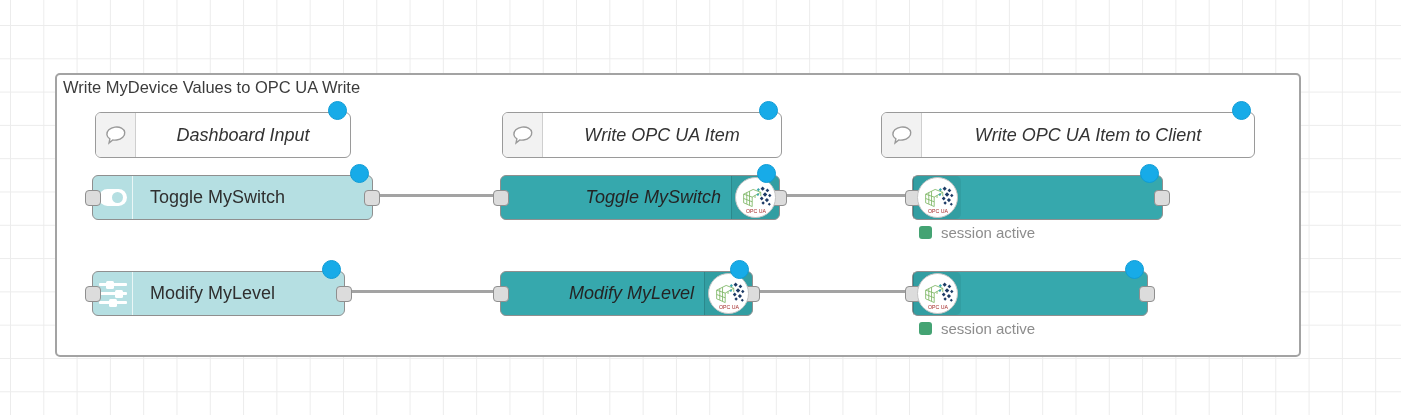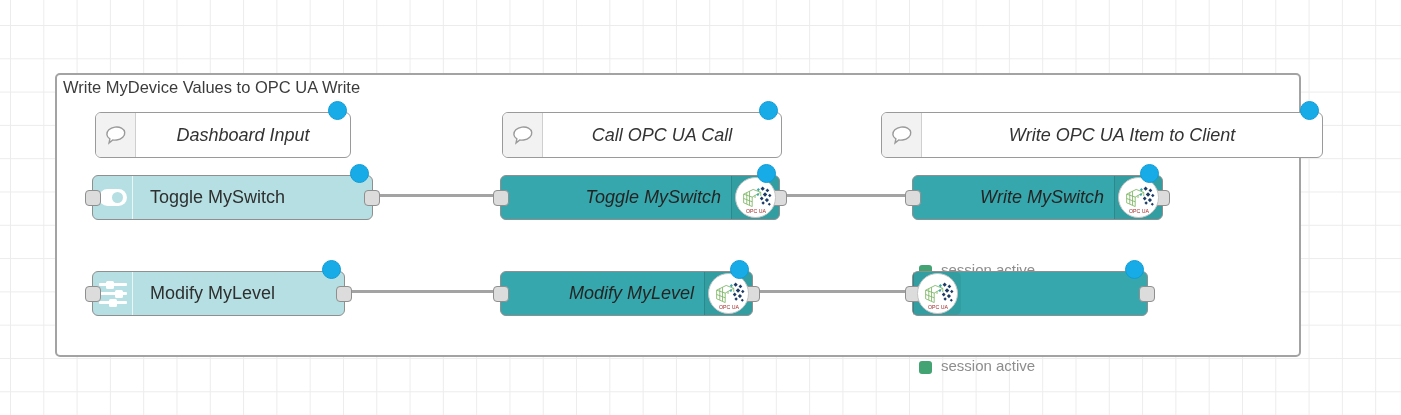--- a/index.html
+++ b/index.html
@@ -56,21 +56,21 @@
     background:#dcdcdc; border:1.5px solid #8f8f8f; border-radius:4px; z-index:3;
   }
   .port-in  { left:-8px; }
   .port-out { right:-8px; }
   .changed-dot {
     position:absolute; width:19px; height:19px; right:3px; top:-12px;
     border-radius:50%; background:#17abe8; border:1px solid #0f9cd6; z-index:5;
   }
   .wire { position:absolute; height:3px; background:#a3a3a3; z-index:1; }
   .node { z-index:2; }
-  .status { position:absolute; display:flex; align-items:flex-end; z-index:2;margin-top:37px; }
+  .status { position:absolute; display:flex; align-items:center; z-index:2; }
   .status-dot {
     width:13px; height:13px; border-radius:3px; background:#44a373; margin-right:9px;
   }
   .status-text { font-size:15px; color:#8d8d8d; white-space:nowrap; }
   .opc-badge {
     width:41px; height:41px; border-radius:50%; background:#fff;
     border:1.5px solid #c4c4c4; display:flex; align-items:center; justify-content:center;
     position:relative; z-index:4;
   }
   .toggle-icon {
@@ -110,25 +110,25 @@
     <span class="label">Dashboard Input</span>
     <span class="changed-dot"></span>
   </div>
 
   <div class="node comment" style="left:502px; top:112px; width:280px;">
     <span class="icon-area-left">
       <svg width="22" height="20" viewBox="0 0 22 20">
           <path d="M11 2 C16 2 20 4.8 20 8.5 C20 12.2 16 15 11 15 C9.6 15 8.3 14.8 7.1 14.4 L3 17 L4.4 12.9 C2.9 11.7 2 10.2 2 8.5 C2 4.8 6 2 11 2 Z" fill="#fff" stroke="#9a9a9a" stroke-width="1.4" transform="rotate(-8 11 10)"></path>
         </svg>
     </span>
-    <span class="label">Call OPC UA Call</span>
-    <span class="changed-dot"></span>
-  </div>
-
-  <div class="node comment" style="left:881px; top:112px; width:442px;">
+    <span class="label">Write OPC UA Item</span>
+    <span class="changed-dot"></span>
+  </div>
+
+  <div class="node comment" style="left:881px; top:112px; width:374px;">
     <span class="icon-area-left">
       <svg width="22" height="20" viewBox="0 0 22 20">
           <path d="M11 2 C16 2 20 4.8 20 8.5 C20 12.2 16 15 11 15 C9.6 15 8.3 14.8 7.1 14.4 L3 17 L4.4 12.9 C2.9 11.7 2 10.2 2 8.5 C2 4.8 6 2 11 2 Z" fill="#fff" stroke="#9a9a9a" stroke-width="1.4" transform="rotate(-8 11 10)"></path>
         </svg>
     </span>
     <span class="label">Write OPC UA Item to Client</span>
     <span class="changed-dot"></span>
   </div>
 
   <div class="node light-teal" style="left:92px; top:175px; width:281px;">
@@ -169,21 +169,20 @@
           <text x="20" y="35.5" font-size="5.5" fill="#a32828" text-anchor="middle" font-family="Liberation Sans, sans-serif">OPC UA</text>
         </svg>
       </span>
     </span>
     <span class="port port-in"></span>
     <span class="port port-out"></span>
     <span class="changed-dot"></span>
   </div>
 
   <div class="node teal" style="left:912px; top:175px; width:251px;">
-    <span class="label">Write MySwitch</span>
     <span class="icon-area-right">
       <span class="opc-badge">
         <svg width="38" height="38" viewBox="0 0 40 40">
           <g stroke="#6fae54" fill="none" stroke-width="0.9" opacity="0.9">
             <path d="M7 16 L17 11 L25 14 M7 16 L7 25 L16 29 M7 16 L16 19 L16 29 M16 19 L25 14 L25 18"></path>
             <path d="M7 20.5 L16 24 M10.3 14.3 L10.3 26.3 M13.2 12.9 L13.2 27.6 M19 17.4 L19 20"></path>
           </g>
           <g fill="#1d3b66">
             <path d="M27 8 l2.2 2.2 -2.2 2.2 -2.2 -2.2 Z"></path>
             <path d="M32 10 l2 2 -2 2 -2 -2 Z"></path>

